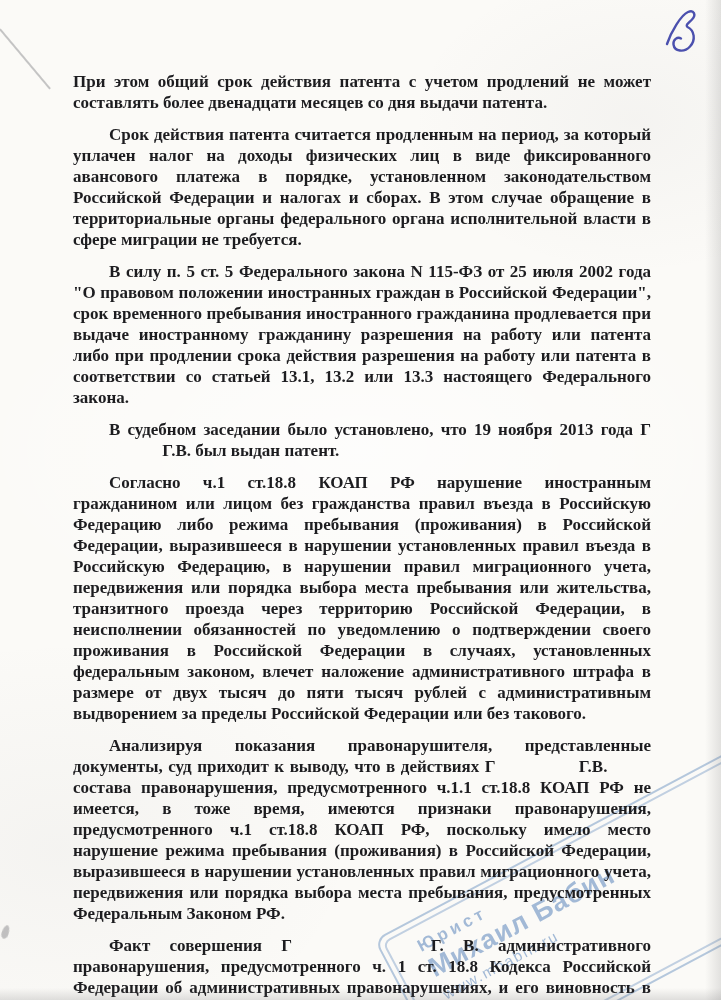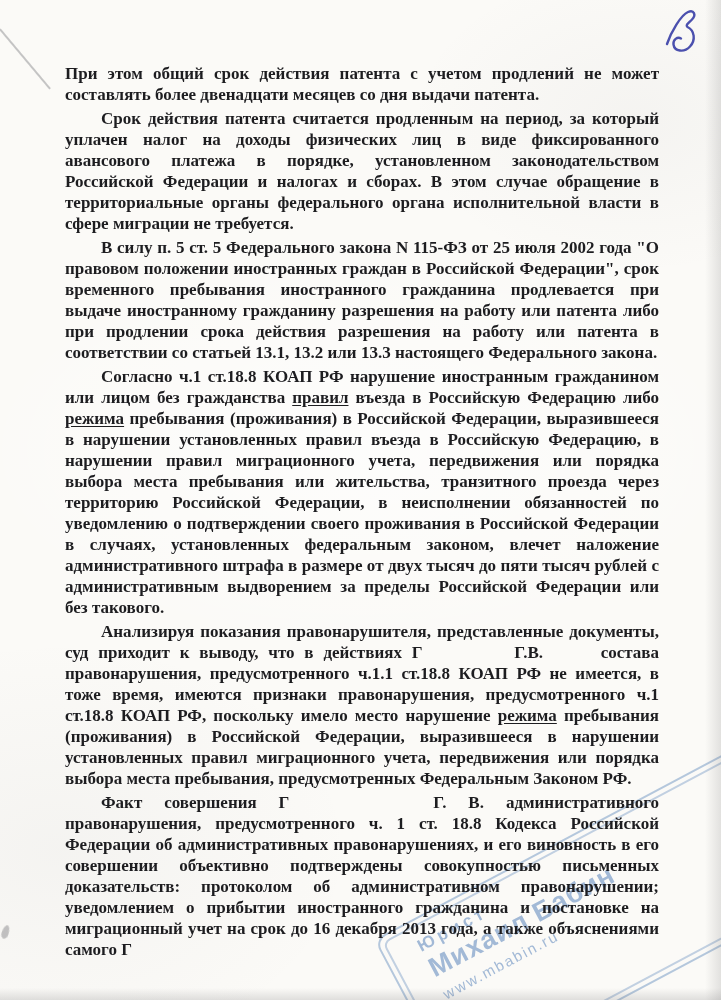--- a/index.html
+++ b/index.html
@@ -20,23 +20,23 @@
     position: absolute;
     left: 62px; top: 60px;
     width: 600px;
     color: #1d1d20;
     font-size: 17px;
     font-weight: 600;
     line-height: 21px;
     text-align: justify;
     z-index: 2;
   }
-  .para { margin: 3px; }
+  .para { margin: 11px; }
   .para.indent { text-indent: 36px; }
-  .u { text-decoration: underline; text-underline-offset: 2px; }
+  .u { text-underline-offset: 2px; }
   .gap { display: inline-block; height: 1px; }
 
   
   .pagenum {
     position: absolute;
     left: 660px; top: 6px;
     width: 44px; height: 58px;
     z-index: 3;
   }
 
@@ -105,20 +105,21 @@
     <div class="stamp-line1">Юрист</div>
     <div class="stamp-line2">Михаил Бабин</div>
     <div class="stamp-line3">www.mbabin.ru</div>
   </div>
 </div>
 
 <div class="text-block">
     <p class="para"><span>При этом общий срок действия патента с учетом продлений не может составлять более двенадцати месяцев со дня выдачи патента.</span></p>
     <p class="para indent"><span>Срок действия патента считается продленным на период, за который уплачен налог на доходы физических лиц в виде фиксированного авансового платежа в порядке, установленном законодательством Российской Федерации и налогах и сборах. В этом случае обращение в территориальные органы федерального органа исполнительной власти в сфере миграции не требуется.</span></p>
     <p class="para indent"><span>В силу п. 5 ст. 5 Федерального закона N 115-ФЗ от 25 июля 2002 года "О правовом положении иностранных граждан в Российской Федерации", срок временного пребывания иностранного гражданина продлевается при выдаче иностранному гражданину разрешения на работу или патента либо при продлении срока действия разрешения на работу или патента в соответствии со статьей 13.1, 13.2 или 13.3 настоящего Федерального закона.</span></p>
+    <p class="para indent"><span>В судебном заседании было установлено, что 19 ноября 2013 года Г </span><span class="gap" style="width: 85px;"></span><span> Г.В. был выдан патент.</span></p>
     <p class="para indent"><span>Согласно ч.1 ст.18.8 КОАП РФ нарушение иностранным гражданином или лицом без гражданства </span><span class="u">правил</span><span> въезда в Российскую Федерацию либо </span><span class="u">режима</span><span> пребывания (проживания) в Российской Федерации, выразившееся в нарушении установленных правил въезда в Российскую Федерацию, в нарушении правил миграционного учета, передвижения или порядка выбора места пребывания или жительства, транзитного проезда через территорию Российской Федерации, в неисполнении обязанностей по уведомлению о подтверждении своего проживания в Российской Федерации в случаях, установленных федеральным законом, влечет наложение административного штрафа в размере от двух тысяч до пяти тысяч рублей с административным выдворением за пределы Российской Федерации или без такового.</span></p>
     <p class="para indent"><span>Анализируя показания правонарушителя, представленные документы, суд приходит к выводу, что в действиях Г </span><span class="gap" style="width: 72px;"></span><span> Г.В. </span><span class="gap" style="width: 38px;"></span><span> состава правонарушения, предусмотренного ч.1.1 ст.18.8 КОАП РФ не имеется, в тоже время, имеются признаки правонарушения, предусмотренного ч.1 ст.18.8 КОАП РФ, поскольку имело место нарушение </span><span class="u">режима</span><span> пребывания (проживания) в Российской Федерации, выразившееся в нарушении установленных правил миграционного учета, передвижения или порядка выбора места пребывания, предусмотренных Федеральным Законом РФ.</span></p>
     <p class="para indent"><span>Факт совершения Г </span><span class="gap" style="width: 100px;"></span><span> Г. В. административного правонарушения, предусмотренного ч. 1 ст. 18.8 Кодекса Российской Федерации об административных правонарушениях, и его виновность в его совершении объективно подтверждены совокупностью письменных доказательств: протоколом об административном правонарушении; уведомлением о прибытии иностранного гражданина и постановке на миграционный учет на срок до 16 декабря 2013 года, а также объяснениями самого Г </span></p>
   </div>
 
 <svg class="pagenum" viewBox="0 0 40 58" aria-label="3">
   <path d="M 5 38 C 9 26 19 9 26 6 C 32 3.5 34.5 9 30 13.5 C 26.5 17 23 19 25.5 21
            C 32.5 24.5 34 34 28 40.5 C 22 47 12.5 45.5 11.5 38.5 C 10.8 33.5 15.5 30.5 19 32.5" fill="none" stroke="#4b50ae" stroke-width="2.4" stroke-linecap="round" stroke-linejoin="round"></path>
 </svg>
 

